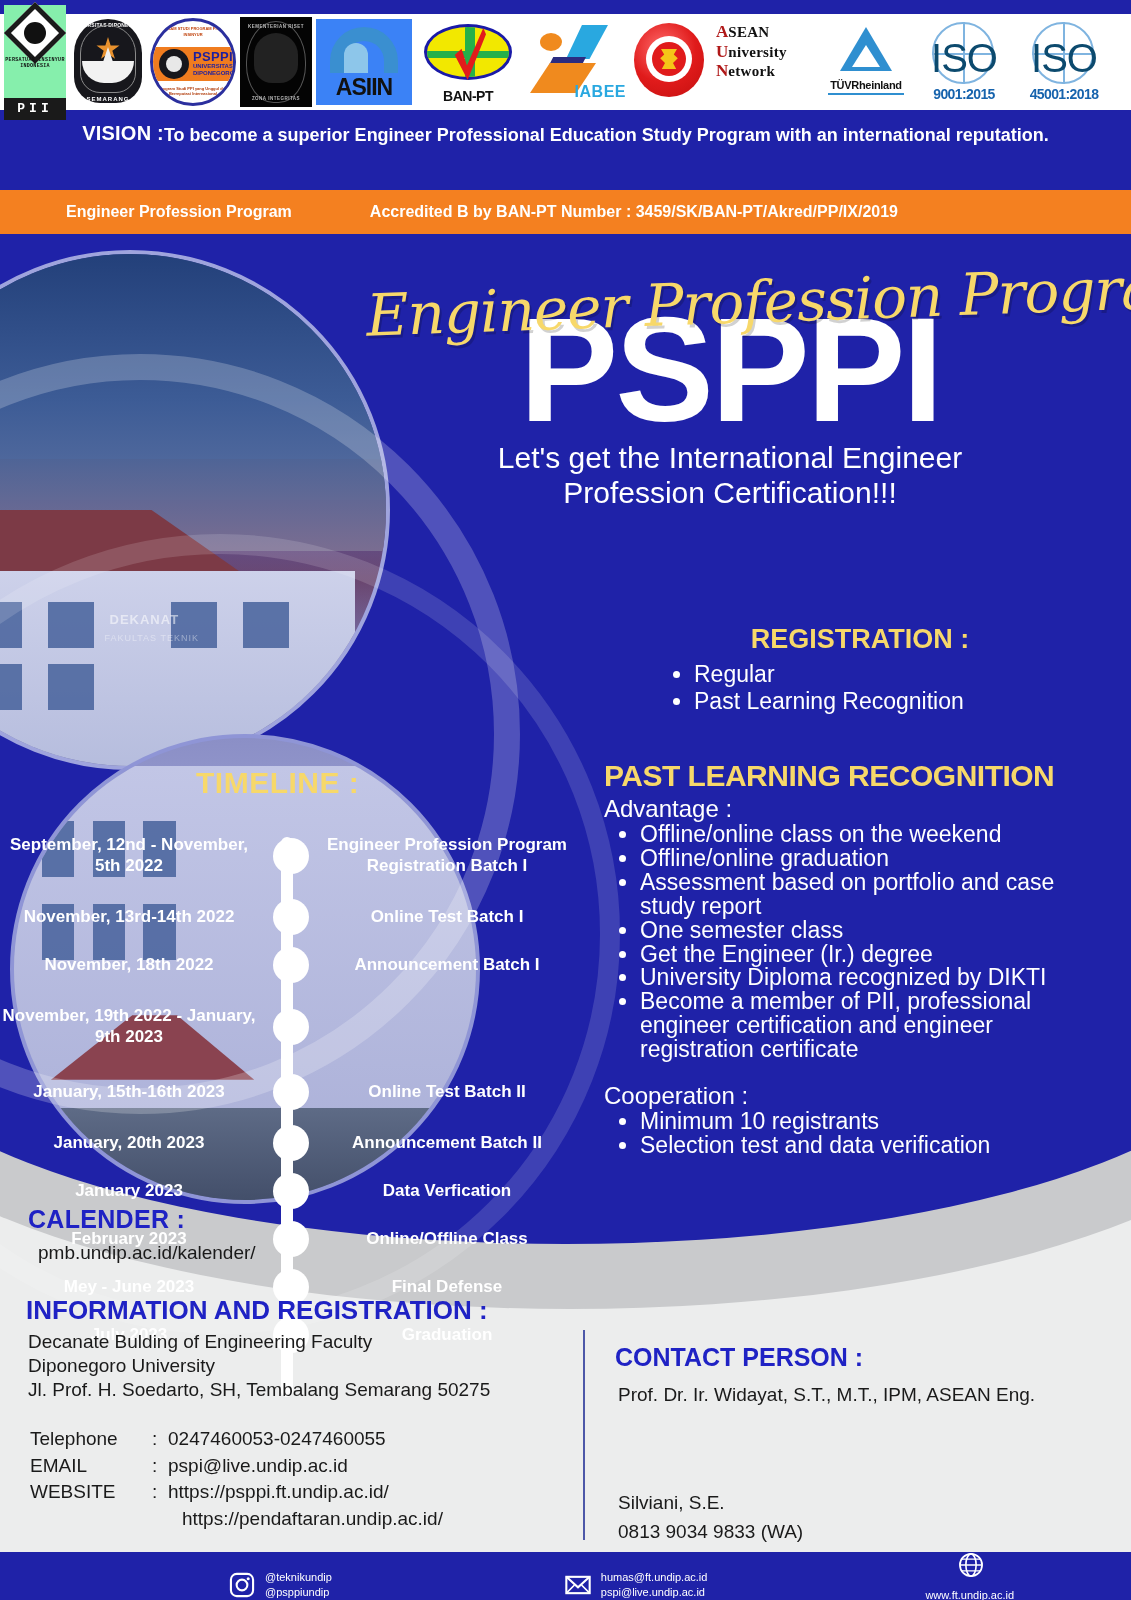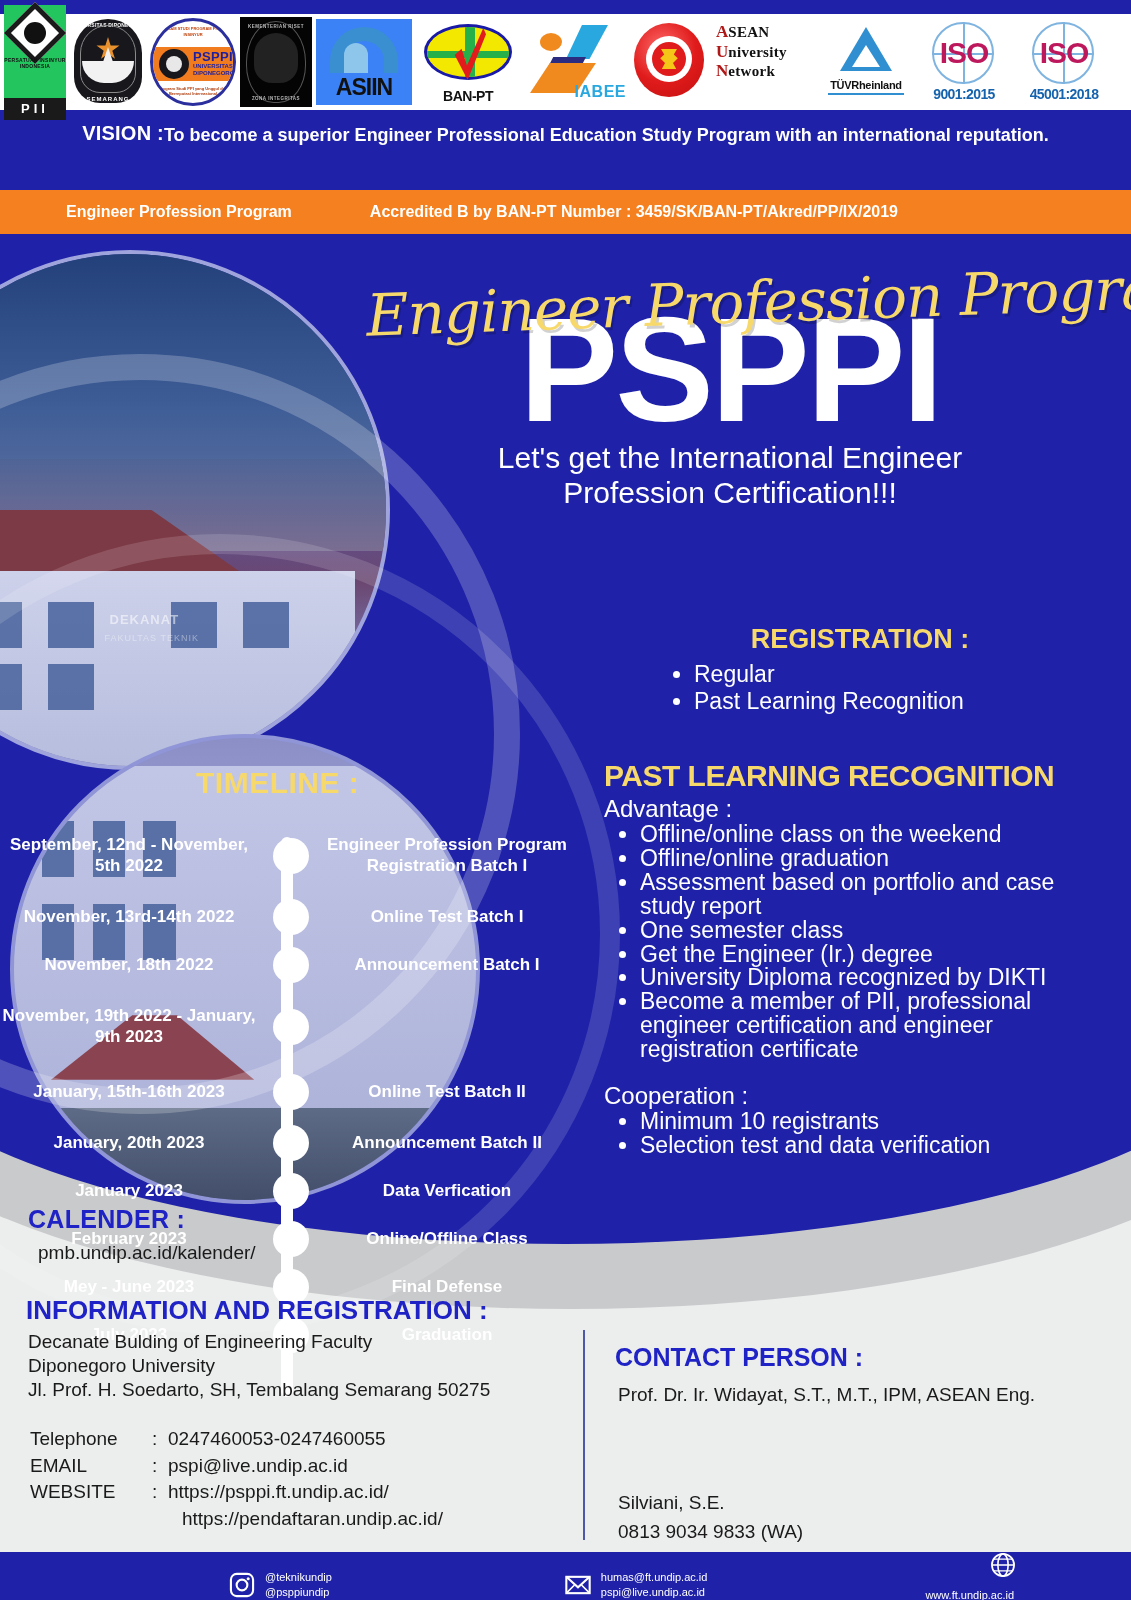--- a/index.html
+++ b/index.html
@@ -14,21 +14,21 @@
 
   
   .topbar { position:absolute; left:0; top:0; width:1131px; height:122px; background:#1f22a8; }
   .logo-strip {
     position:absolute; left:0; top:14px; width:1131px; height:96px;
     background:#ffffff; display:flex; align-items:center; gap:4px; padding:0 4px;
   }
   .logo { flex:0 0 auto; height:92px; display:flex; align-items:center; justify-content:center; }
 
   
-  .pii { width:62px; height:115px; background:#22c55e; position:relative; }
+  .pii { width:62px; height:115px; background:#86efac; position:relative;font-family:Liberation Mono, monospace; }
   .pii-diamond { position:absolute; left:9px; top:6px; width:44px; height:44px; background:#fff;
     transform:rotate(45deg); border:5px solid #1a1a1a; }
   .pii-dot { position:absolute; left:20px; top:17px; width:22px; height:22px; background:#111; border-radius:50%; }
   .pii-txt { position:absolute; left:0; top:52px; width:100%; text-align:center; font-size:5px;
     font-weight:bold; color:#111; line-height:1.35; letter-spacing:.3px;}
   .pii-bar { position:absolute; left:0; bottom:0; width:100%; height:22px; background:#1a1a1a;
     color:#fff; font-weight:bold; font-size:13px; letter-spacing:4px; text-align:center; line-height:22px; }
 
   
   .undip { width:76px; height:90px; position:relative; }
@@ -137,22 +137,22 @@
   .tuv-txt { position:absolute; left:0; bottom:12px; width:100%; text-align:center; font-size:11px;
     font-weight:bold; color:#111; letter-spacing:-.3px; }
   .tuv-ul { position:absolute; left:8px; bottom:8px; width:76px; height:2px; background:#2f8fd0; }
 
   
   .iso { width:96px; height:84px; position:relative; }
   .iso-globe { position:absolute; left:16px; top:2px; width:62px; height:62px; border-radius:50%;
     border:2px solid #7fb4e0; }
   .iso-globe::before { content:""; position:absolute; left:29px; top:-2px; width:2px; height:62px; background:#7fb4e0;}
   .iso-globe::after { content:""; position:absolute; left:-2px; top:29px; width:62px; height:2px; background:#7fb4e0;}
-  .iso-word { position:absolute; left:0; top:16px; width:100%; text-align:center; font-size:30px;
-    font-weight:bold; color:#be185d; letter-spacing:-1px; }
+  .iso-word { position:absolute; left:0; top:16px; width:100%; text-align:center; font-size:40px;
+    font-weight:normal; color:#0c4a6e; letter-spacing:-1px; }
   .iso-num { position:absolute; left:0; bottom:2px; width:100%; text-align:center; font-size:14px;
     font-weight:bold; color:#1663ad; letter-spacing:-.6px; }
 
   
   .vision { position:absolute; left:0; top:122px; width:1131px; height:68px; background:#1f22a8;
     color:#fff; text-align:center; display:flex; flex-direction:row; justify-content:center; }
   .vision-t { font-size:20px; font-weight:bold; letter-spacing:.2px; }
   .vision-s { font-size:18px; font-weight:bold; margin-top:3px; }
 
   
@@ -265,21 +265,21 @@
 
   .divider { position:absolute; left:583px; top:1330px; width:2px; height:210px; background:#4d58a8; z-index:7; }
 
   .cp-h { position:absolute; left:615px; top:1343px; color:#1f22c4; font-size:25px; font-weight:bold; z-index:7; }
   .cp-b { position:absolute; left:618px; top:1380px; color:#1a1a1a; font-size:19px; line-height:1.55; z-index:7; }
   .cp-b2 { position:absolute; left:618px; top:1488px; color:#1a1a1a; font-size:19px; line-height:1.55; z-index:7; }
 
   
   .footer { position:absolute; left:0; top:1552px; width:1131px; height:48px; background:#1f22a8;
     display:flex; align-items:center; z-index:9; }
-  .f-item { display:flex; align-items:flex-end; gap:9px; color:#fff;margin-top:17px; }
+  .f-item { display:flex; align-items:center; gap:9px; color:#fff;margin-top:17px; }
   .f-ico { width:28px; height:28px; flex:0 0 28px; }
   .f-txt { font-size:11px; line-height:1.35; }
   .f1 { margin-left:228px; }
   .f2 { margin-left:232px; }
   .f3 { margin-left:218px;flex-direction:column; }
 </style>
 </head>
 <body>
 
 <div class="poster">

